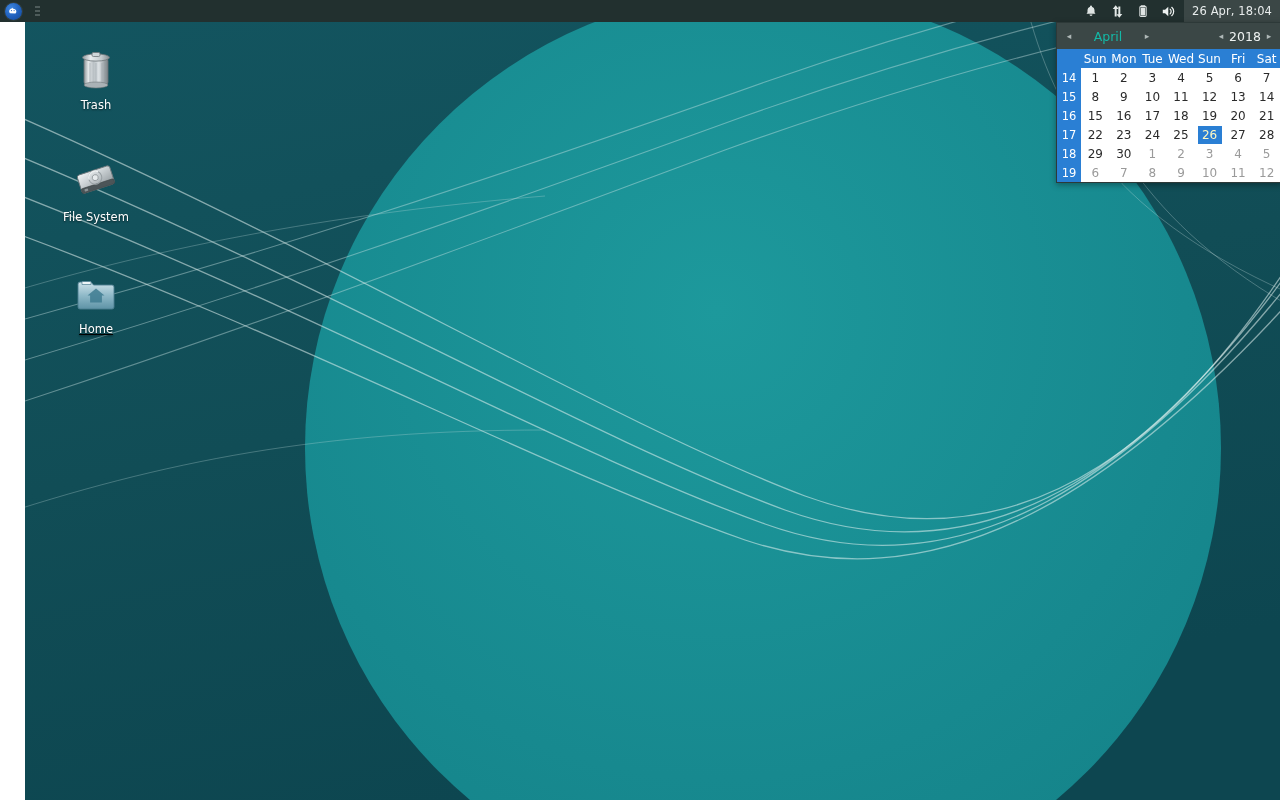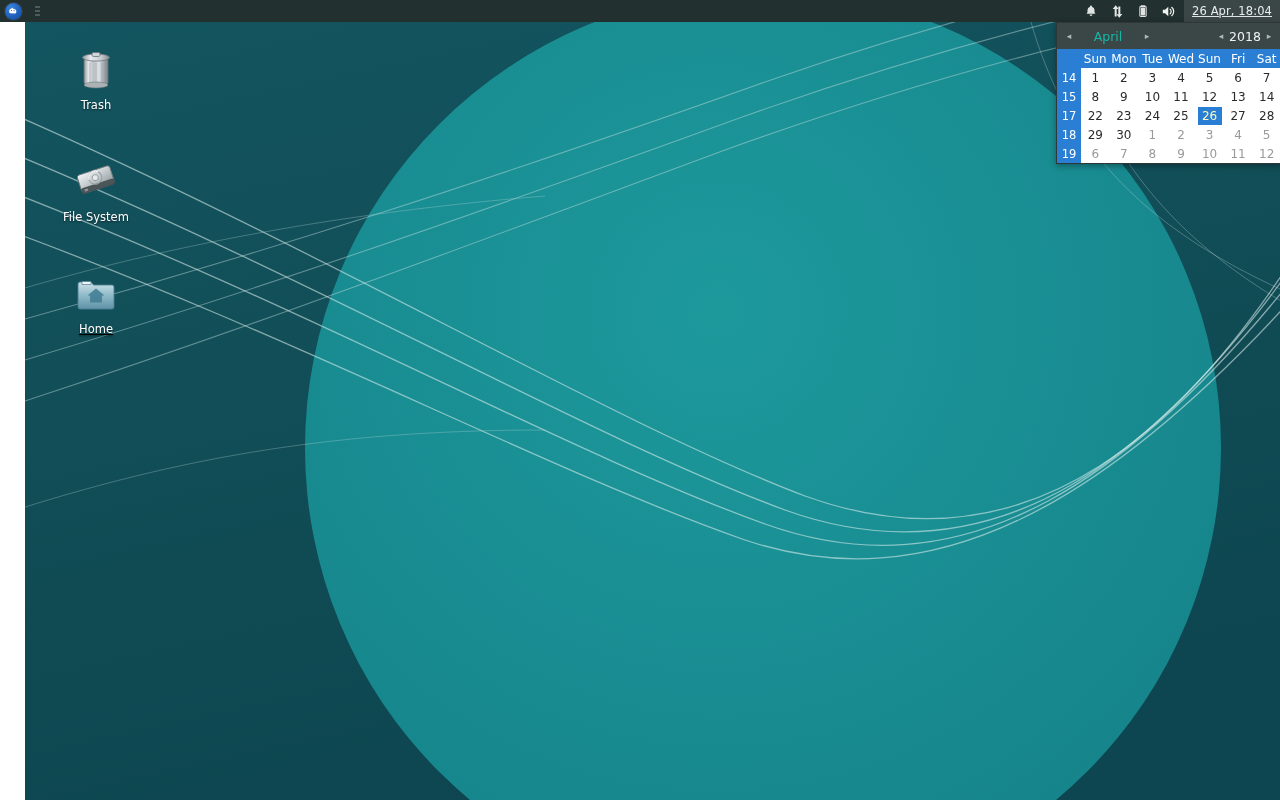--- a/index.html
+++ b/index.html
@@ -21,21 +21,20 @@
 
   
   #panel {
     position: absolute; top: 0; left: 0;
     width: 1280px; height: 22px;
     background: #22302f;
     display: flex; align-items: center;
     z-index: 50;
     font-size: 11px;
     color: #dfe4e3;
-    text-decoration: underline;
   }
   .panel-left { display: flex; align-items: center; height: 22px; }
   .panel-spacer { flex: 1 1 auto; height: 22px; }
   .panel-right { display: flex; align-items: center; height: 22px; }
 
   #app-menu-button {
     width: 22px; height: 22px;
     display: flex; align-items: center; justify-content: center;
     margin-left: 2px;
   }
@@ -408,20 +407,44 @@
             <span class="daycell">12</span>
           </td>
           <td>
             <span class="daycell">13</span>
           </td>
           <td>
             <span class="daycell">14</span>
           </td>
         </tr>
         <tr>
+          <td class="weeknum">16</td>
+          <td>
+            <span class="daycell">15</span>
+          </td>
+          <td>
+            <span class="daycell">16</span>
+          </td>
+          <td>
+            <span class="daycell">17</span>
+          </td>
+          <td>
+            <span class="daycell">18</span>
+          </td>
+          <td>
+            <span class="daycell">19</span>
+          </td>
+          <td>
+            <span class="daycell">20</span>
+          </td>
+          <td>
+            <span class="daycell">21</span>
+          </td>
+        </tr>
+        <tr>
           <td class="weeknum">17</td>
           <td>
             <span class="daycell">22</span>
           </td>
           <td>
             <span class="daycell">23</span>
           </td>
           <td>
             <span class="daycell">24</span>
           </td>

